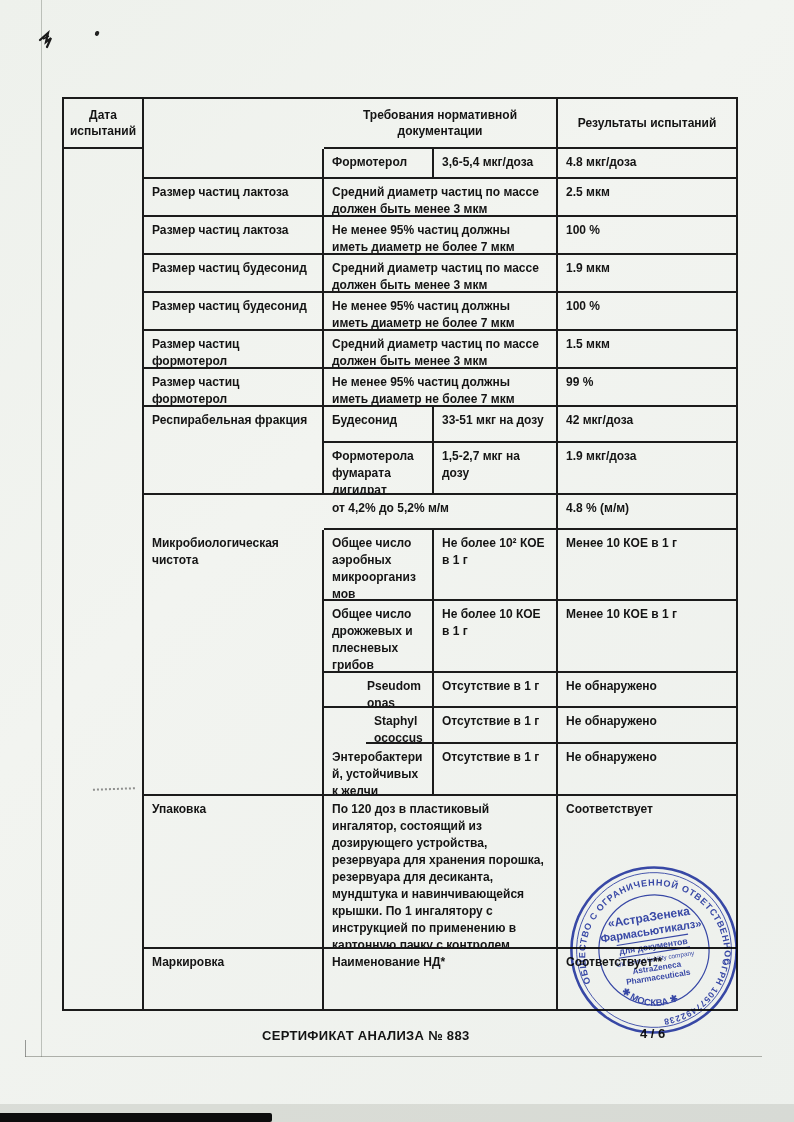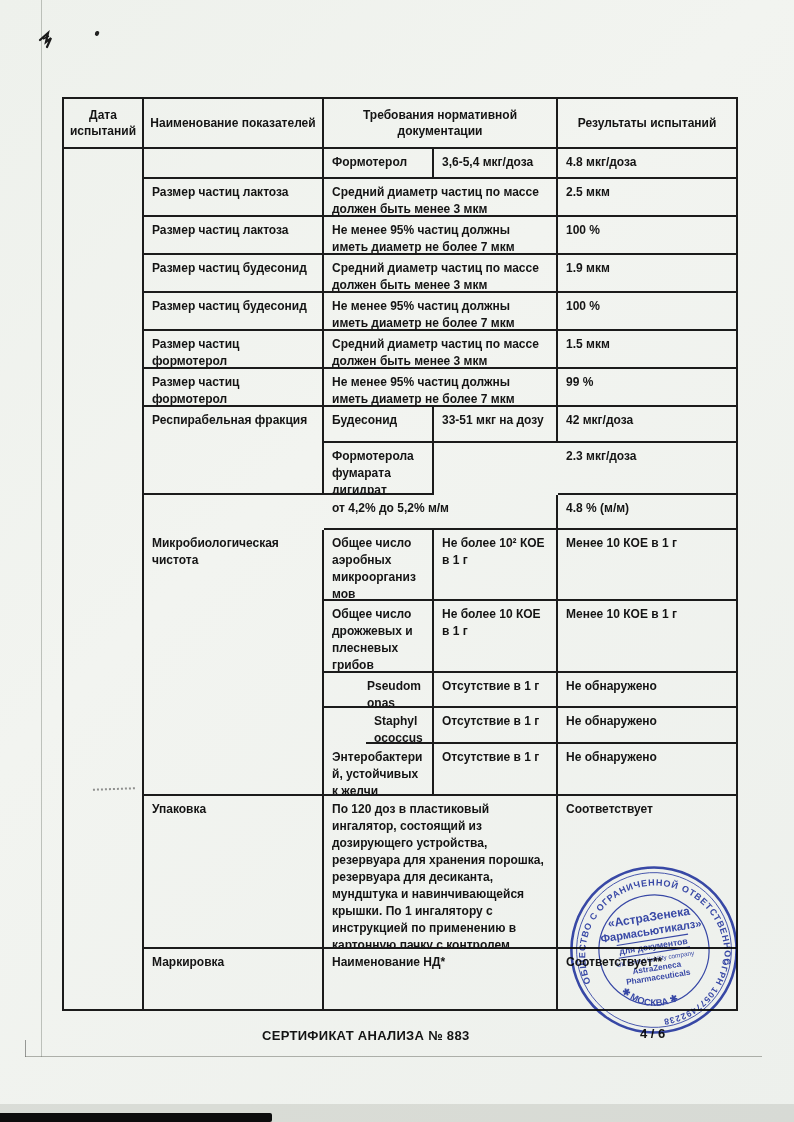--- a/index.html
+++ b/index.html
@@ -61,21 +61,20 @@
 <div class="artifact bottom-bar"></div>
 <div class="artifact ink-dot"></div>
 <div class="artifact pencil-scribble"></div>
 <svg class="artifact ink-flick" viewBox="0 0 22 24">
   <path d="M4,10 L12,3 L10,12 L15,8 L11,17" fill="none" stroke="#1a1a1a" stroke-width="2.2" stroke-linecap="round"></path>
   <path d="M7,9 L13,6" fill="none" stroke="#1a1a1a" stroke-width="1.4"></path>
 </svg>
 
 <div class="table-grid">
     <div class="cell hdr" style="grid-area: 1 / 1;">Дата испытаний</div>
-    <div class="cell hdr" style="grid-area: 1 / 2;">Наименование показателей</div>
     <div class="cell hdr" style="grid-area: 1 / 3 / auto / span 2;">Требования нормативной документации</div>
     <div class="cell hdr" style="grid-area: 1 / 5;">Результаты испытаний</div>
     <div class="cell" style="grid-area: 2 / 1 / span 17;"></div>
     <div class="cell" style="grid-area: 2 / 2;"></div>
     <div class="cell" style="grid-area: 2 / 3;">Формотерол</div>
     <div class="cell" style="grid-area: 2 / 4;">3,6-5,4 мкг/доза</div>
     <div class="cell" style="grid-area: 2 / 5;">4.8 мкг/доза</div>
     <div class="cell" style="grid-area: 3 / 2;">Размер частиц лактоза</div>
     <div class="cell" style="grid-area: 3 / 3 / auto / span 2;">Средний диаметр частиц по массе должен быть менее 3 мкм</div>
     <div class="cell" style="grid-area: 3 / 5;">2.5 мкм</div>
@@ -92,21 +91,22 @@
     <div class="cell" style="grid-area: 7 / 3 / auto / span 2;">Средний диаметр частиц по массе должен быть менее 3 мкм</div>
     <div class="cell" style="grid-area: 7 / 5;">1.5 мкм</div>
     <div class="cell" style="grid-area: 8 / 2;">Размер частиц формотерол</div>
     <div class="cell" style="grid-area: 8 / 3 / auto / span 2;">Не менее 95% частиц должны иметь диаметр не более 7 мкм</div>
     <div class="cell" style="grid-area: 8 / 5;">99 %</div>
     <div class="cell" style="grid-area: 9 / 2 / span 2;">Респирабельная фракция</div>
     <div class="cell" style="grid-area: 9 / 3;">Будесонид</div>
     <div class="cell" style="grid-area: 9 / 4;">33-51 мкг на дозу</div>
     <div class="cell" style="grid-area: 9 / 5;">42 мкг/доза</div>
     <div class="cell" style="grid-area: 10 / 3;">Формотерола фумарата дигидрат</div>
-    <div class="cell" style="grid-area: 10 / 5;">2.3 мкг/доза</div>
+    <div class="cell" style="grid-area: 10 / 4;">1,5-2,7 мкг на дозу</div>
+    <div class="cell" style="grid-area: 10 / 5;">1.9 мкг/доза</div>
     <div class="cell" style="grid-area: 11 / 3 / auto / span 2;">от 4,2% до 5,2% м/м</div>
     <div class="cell" style="grid-area: 11 / 5;">4.8 % (м/м)</div>
     <div class="cell" style="grid-area: 12 / 2 / span 5;">Микробиологическая чистота</div>
     <div class="cell" style="grid-area: 12 / 3;">Общее число аэробных микроорганизмов</div>
     <div class="cell" style="grid-area: 12 / 4;">Не более 10² КОЕ в 1 г</div>
     <div class="cell" style="grid-area: 12 / 5;">Менее 10 КОЕ в 1 г</div>
     <div class="cell" style="grid-area: 13 / 3;">Общее число дрожжевых и плесневых грибов</div>
     <div class="cell" style="grid-area: 13 / 4;">Не более 10 КОЕ в 1 г</div>
     <div class="cell" style="grid-area: 13 / 5;">Менее 10 КОЕ в 1 г</div>
     <div class="cell" style="grid-area: 14 / 3; padding-left: 43px;">Pseudomonas aeruginosa</div>

